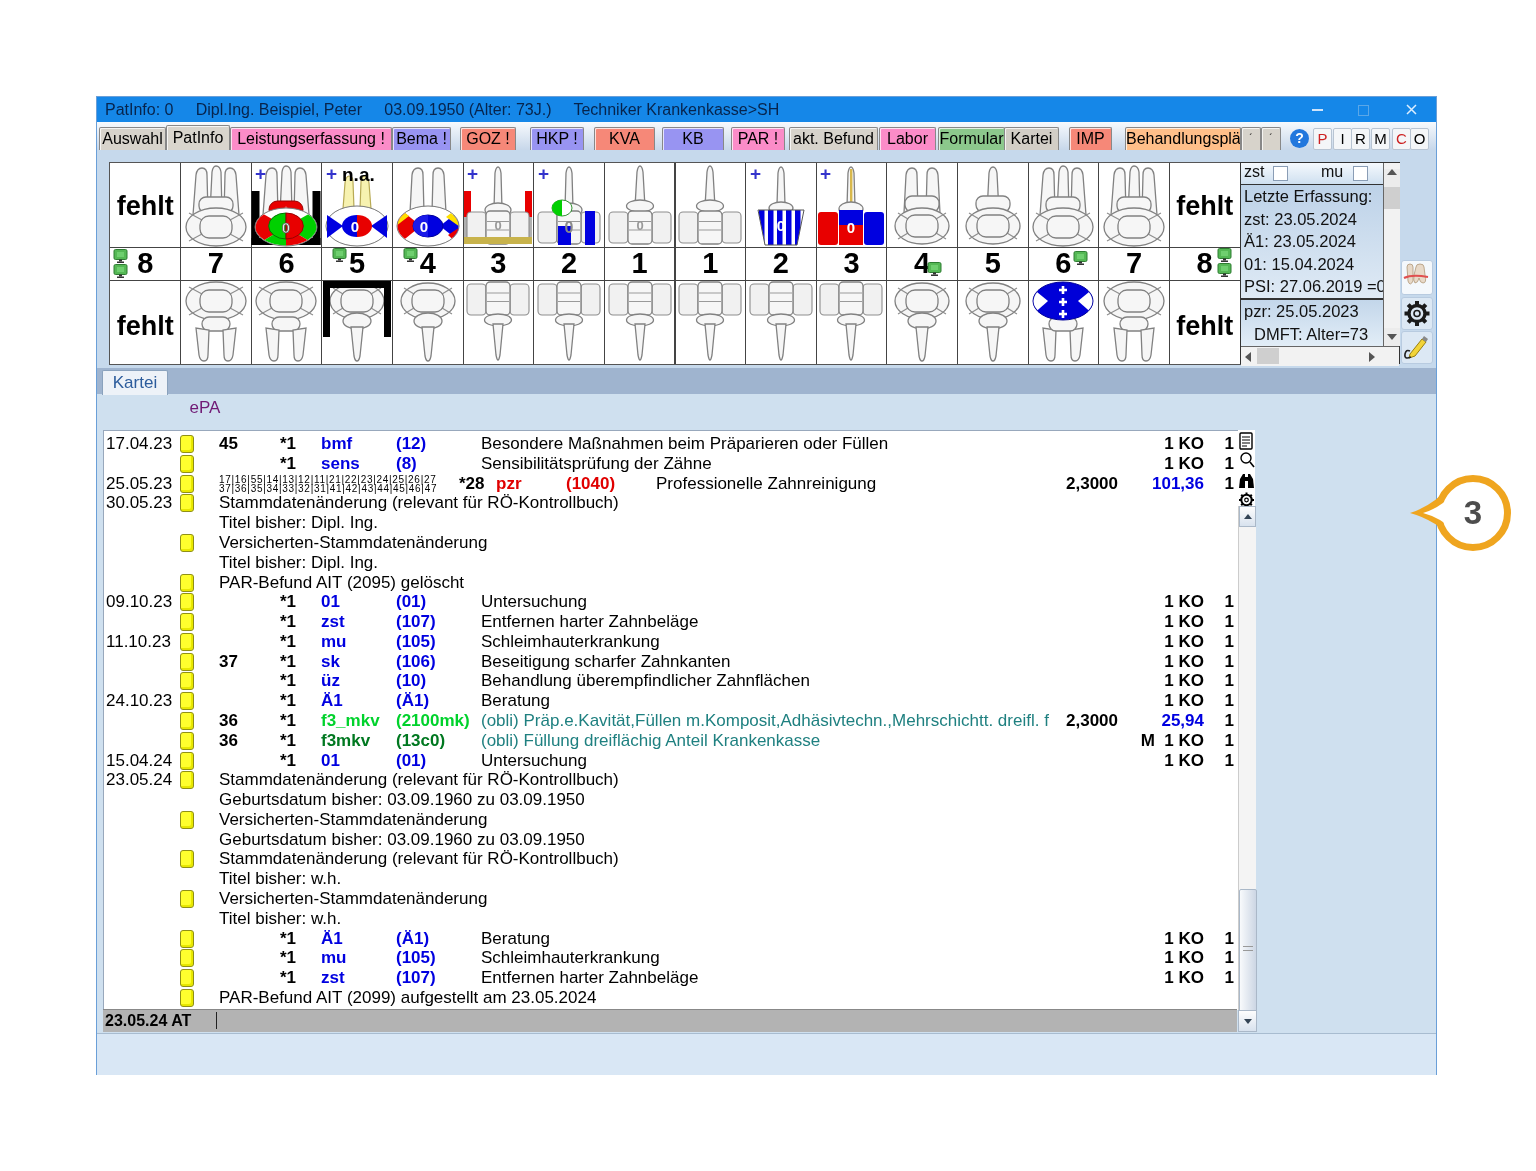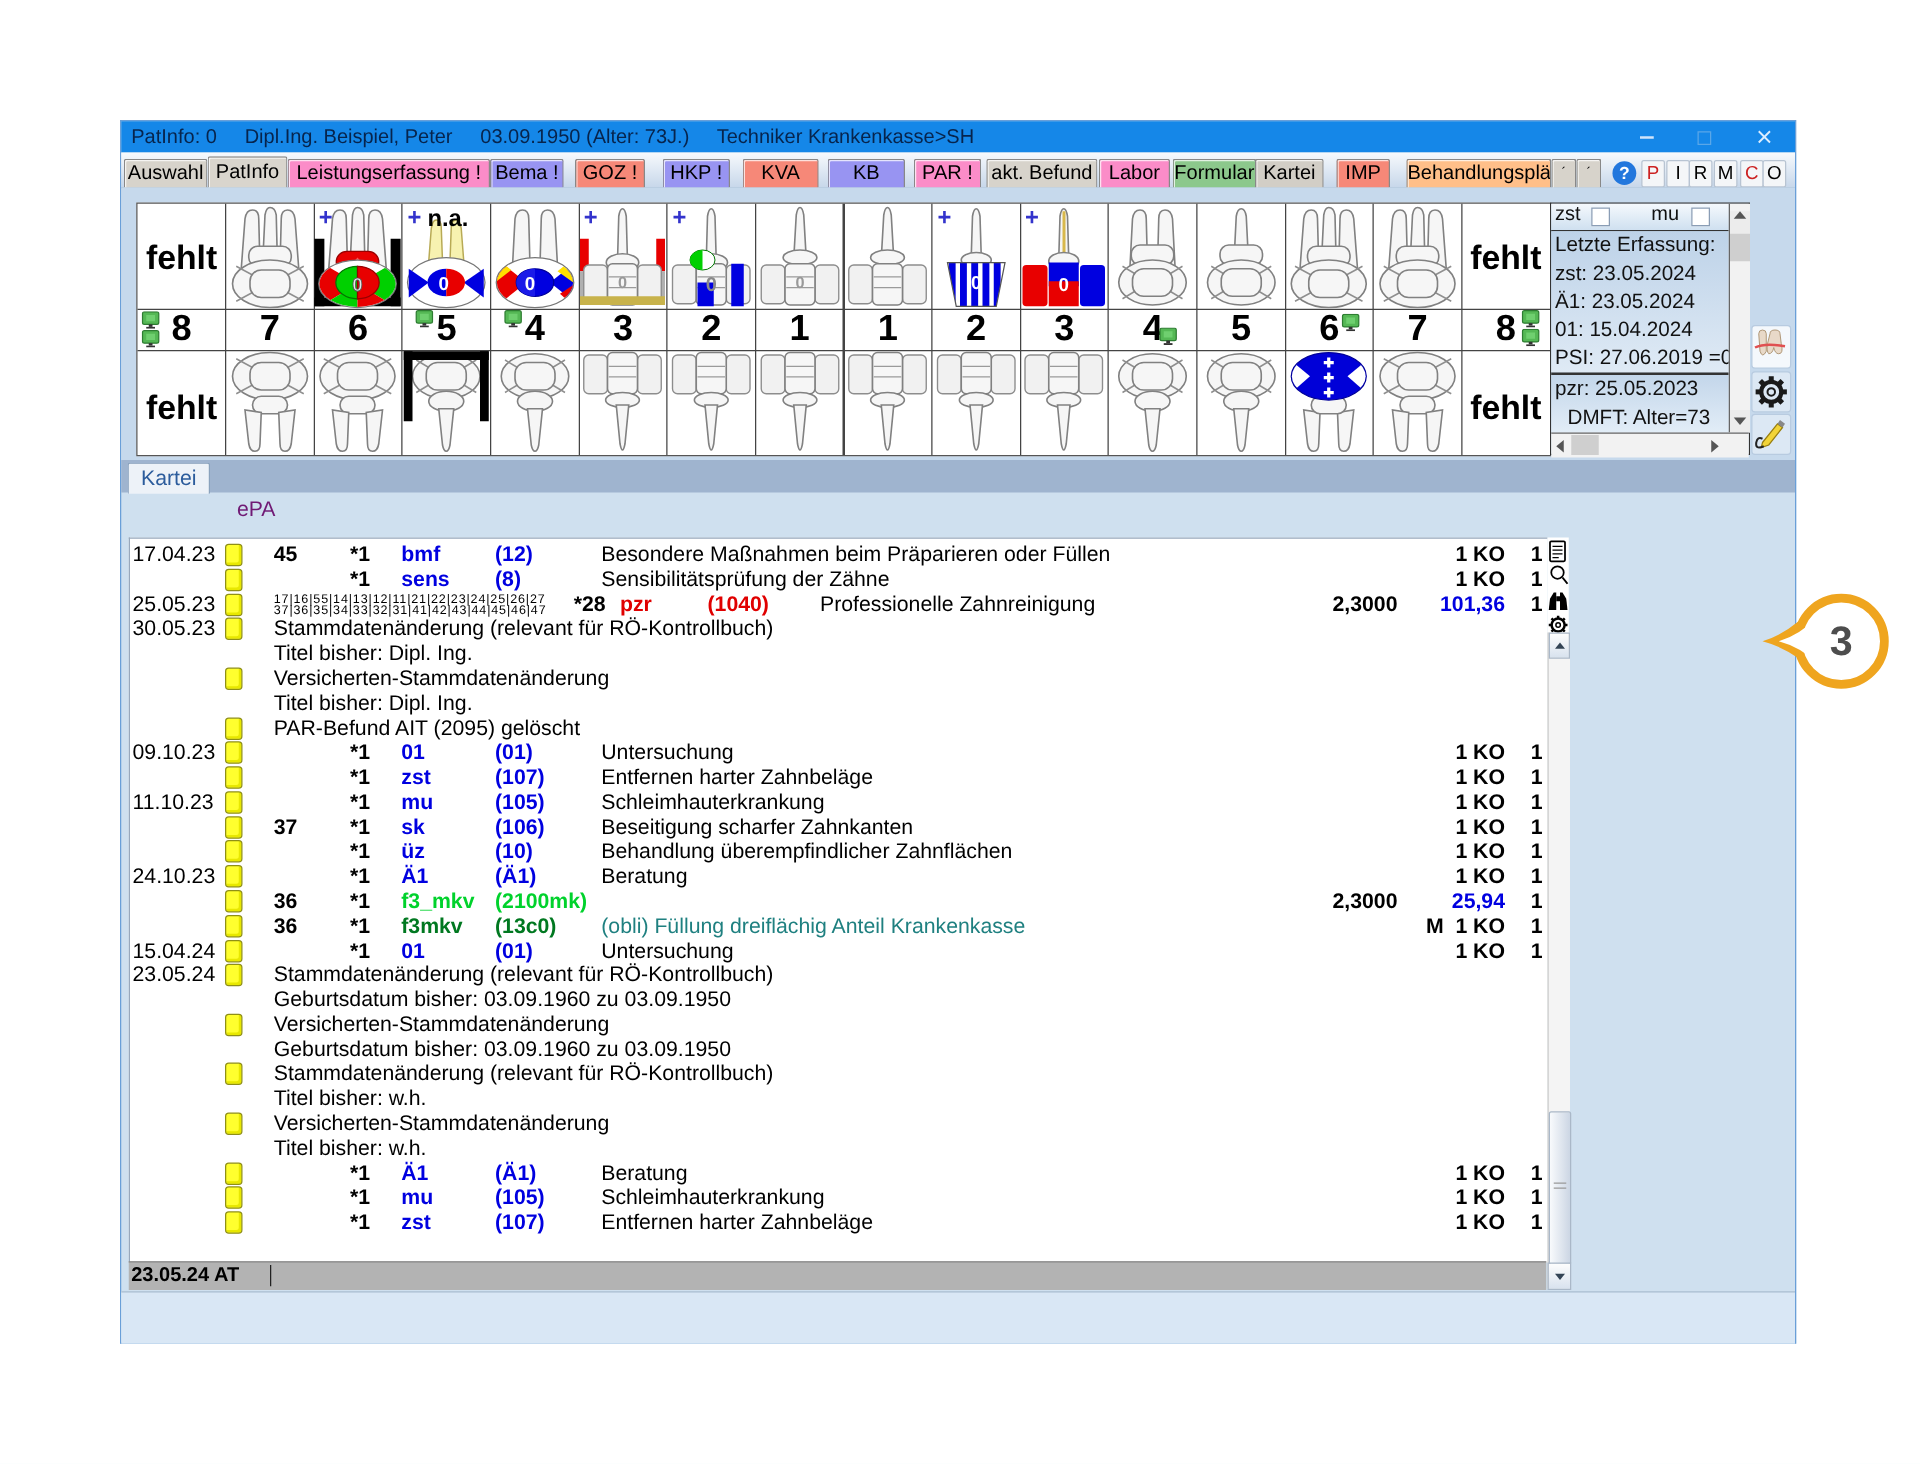--- a/index.html
+++ b/index.html
@@ -635,20 +635,21 @@
         <span class="abs" style="left:377px;color:#000;">Beratung</span>
         <span class="kamt" style="color:#000;">1 KO</span>
         <span class="klast">1</span>
       </div>
       <div class="krow" style="top:279.9px;">
         <span class="kicon"></span>
         <span class="knr">36</span>
         <span class="kst">*1</span>
         <span class="abs" style="left:217px;font-weight:bold;color:#00d22c;">f3_mkv</span>
         <span class="abs" style="left:292px;font-weight:bold;color:#00d22c;">(2100mk)</span>
+        <span class="abs" style="left:377px;color:#1f8080;">(obli) Präp.e.Kavität,Füllen m.Komposit,Adhäsivtechn.,Mehrschichtt. dreifl. f</span>
         <span class="kfac">2,3000</span>
         <span class="kamt" style="color:#0000e0;">25,94</span>
         <span class="klast">1</span>
       </div>
       <div class="krow" style="top:299.7px;">
         <span class="kicon"></span>
         <span class="knr">36</span>
         <span class="kst">*1</span>
         <span class="abs" style="left:217px;font-weight:bold;color:#007820;">f3mkv</span>
         <span class="abs" style="left:292px;font-weight:bold;color:#007820;">(13c0)</span>
@@ -714,20 +715,24 @@
         <span class="klast">1</span>
       </div>
       <div class="krow" style="top:537.1px;">
         <span class="kicon"></span>
         <span class="kst">*1</span>
         <span class="abs" style="left:217px;font-weight:bold;color:#0000e0;">zst</span>
         <span class="abs" style="left:292px;font-weight:bold;color:#0000e0;">(107)</span>
         <span class="abs" style="left:377px;color:#000;">Entfernen harter Zahnbeläge</span>
         <span class="kamt" style="color:#000;">1 KO</span>
         <span class="klast">1</span>
+      </div>
+      <div class="krow" style="top:556.8px;">
+        <span class="kicon"></span>
+        <span class="abs" style="left:115px;color:#000;">PAR-Befund AIT (2099) aufgestellt am 23.05.2024</span>
       </div>
     </div>
     <div class="abs" style="left:1141px;top:333px;width:17px;height:601px;background:#fff;">
       <svg class="abs" style="left:0;top:2px" width="17" height="80" viewBox="0 0 17 80">
         <rect x="2" y="1" width="12" height="16" rx="1" fill="#fff" stroke="#000" stroke-width="1.4"></rect>
         <path d="M4,5 L12,5 M4,8 L12,8 M4,11 L12,11 M4,14 L9,14" stroke="#000" stroke-width="1"></path>
         <circle cx="8" cy="26" r="5" fill="none" stroke="#000" stroke-width="1.4"></circle>
         <path d="M12,30 L16,35" stroke="#000" stroke-width="1.6"></path>
         <path d="M2,47 L5,42 L7,42 L7,56 L1,56 Z" fill="#000"></path>
         <path d="M15,47 L12,42 L10,42 L10,56 L16,56 Z" fill="#000"></path>

